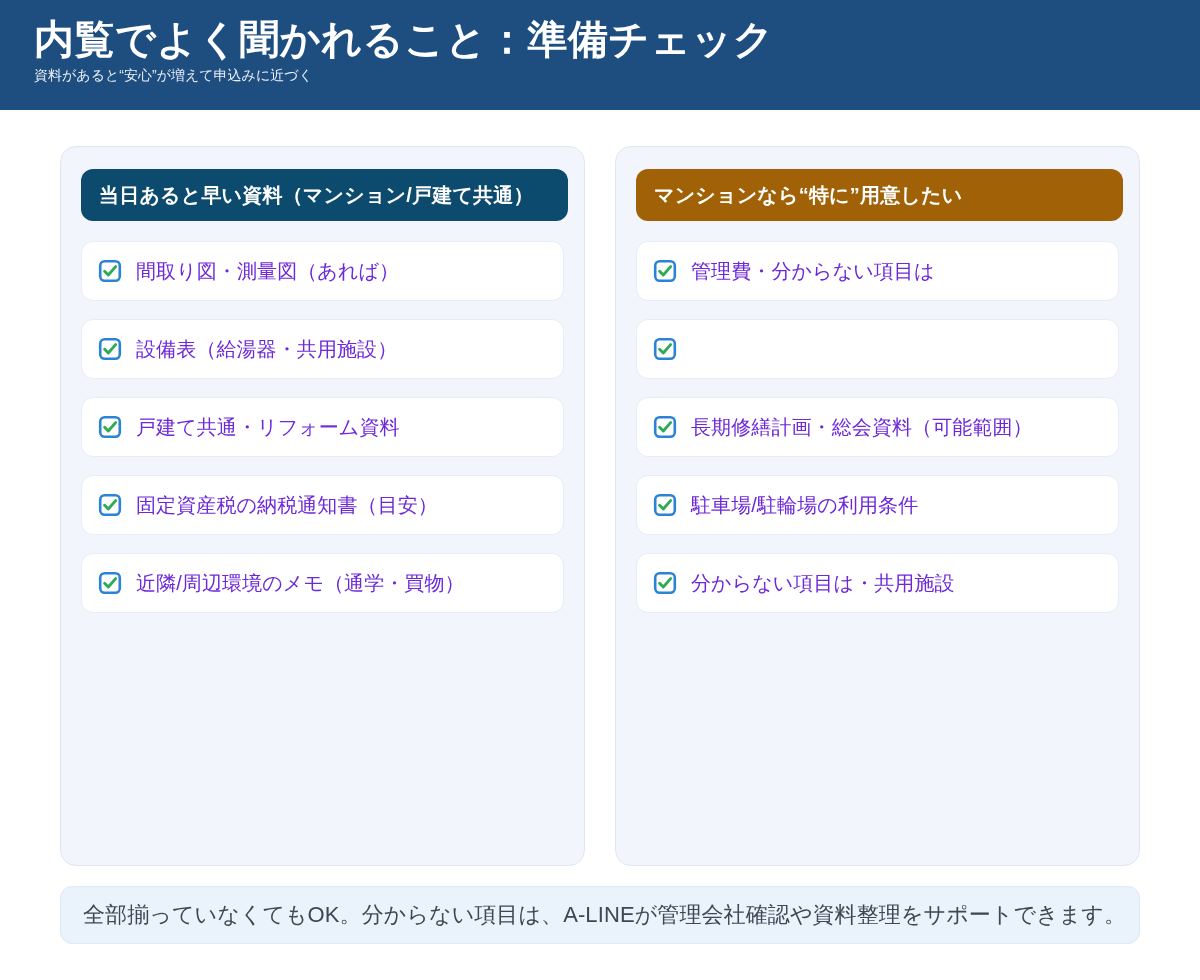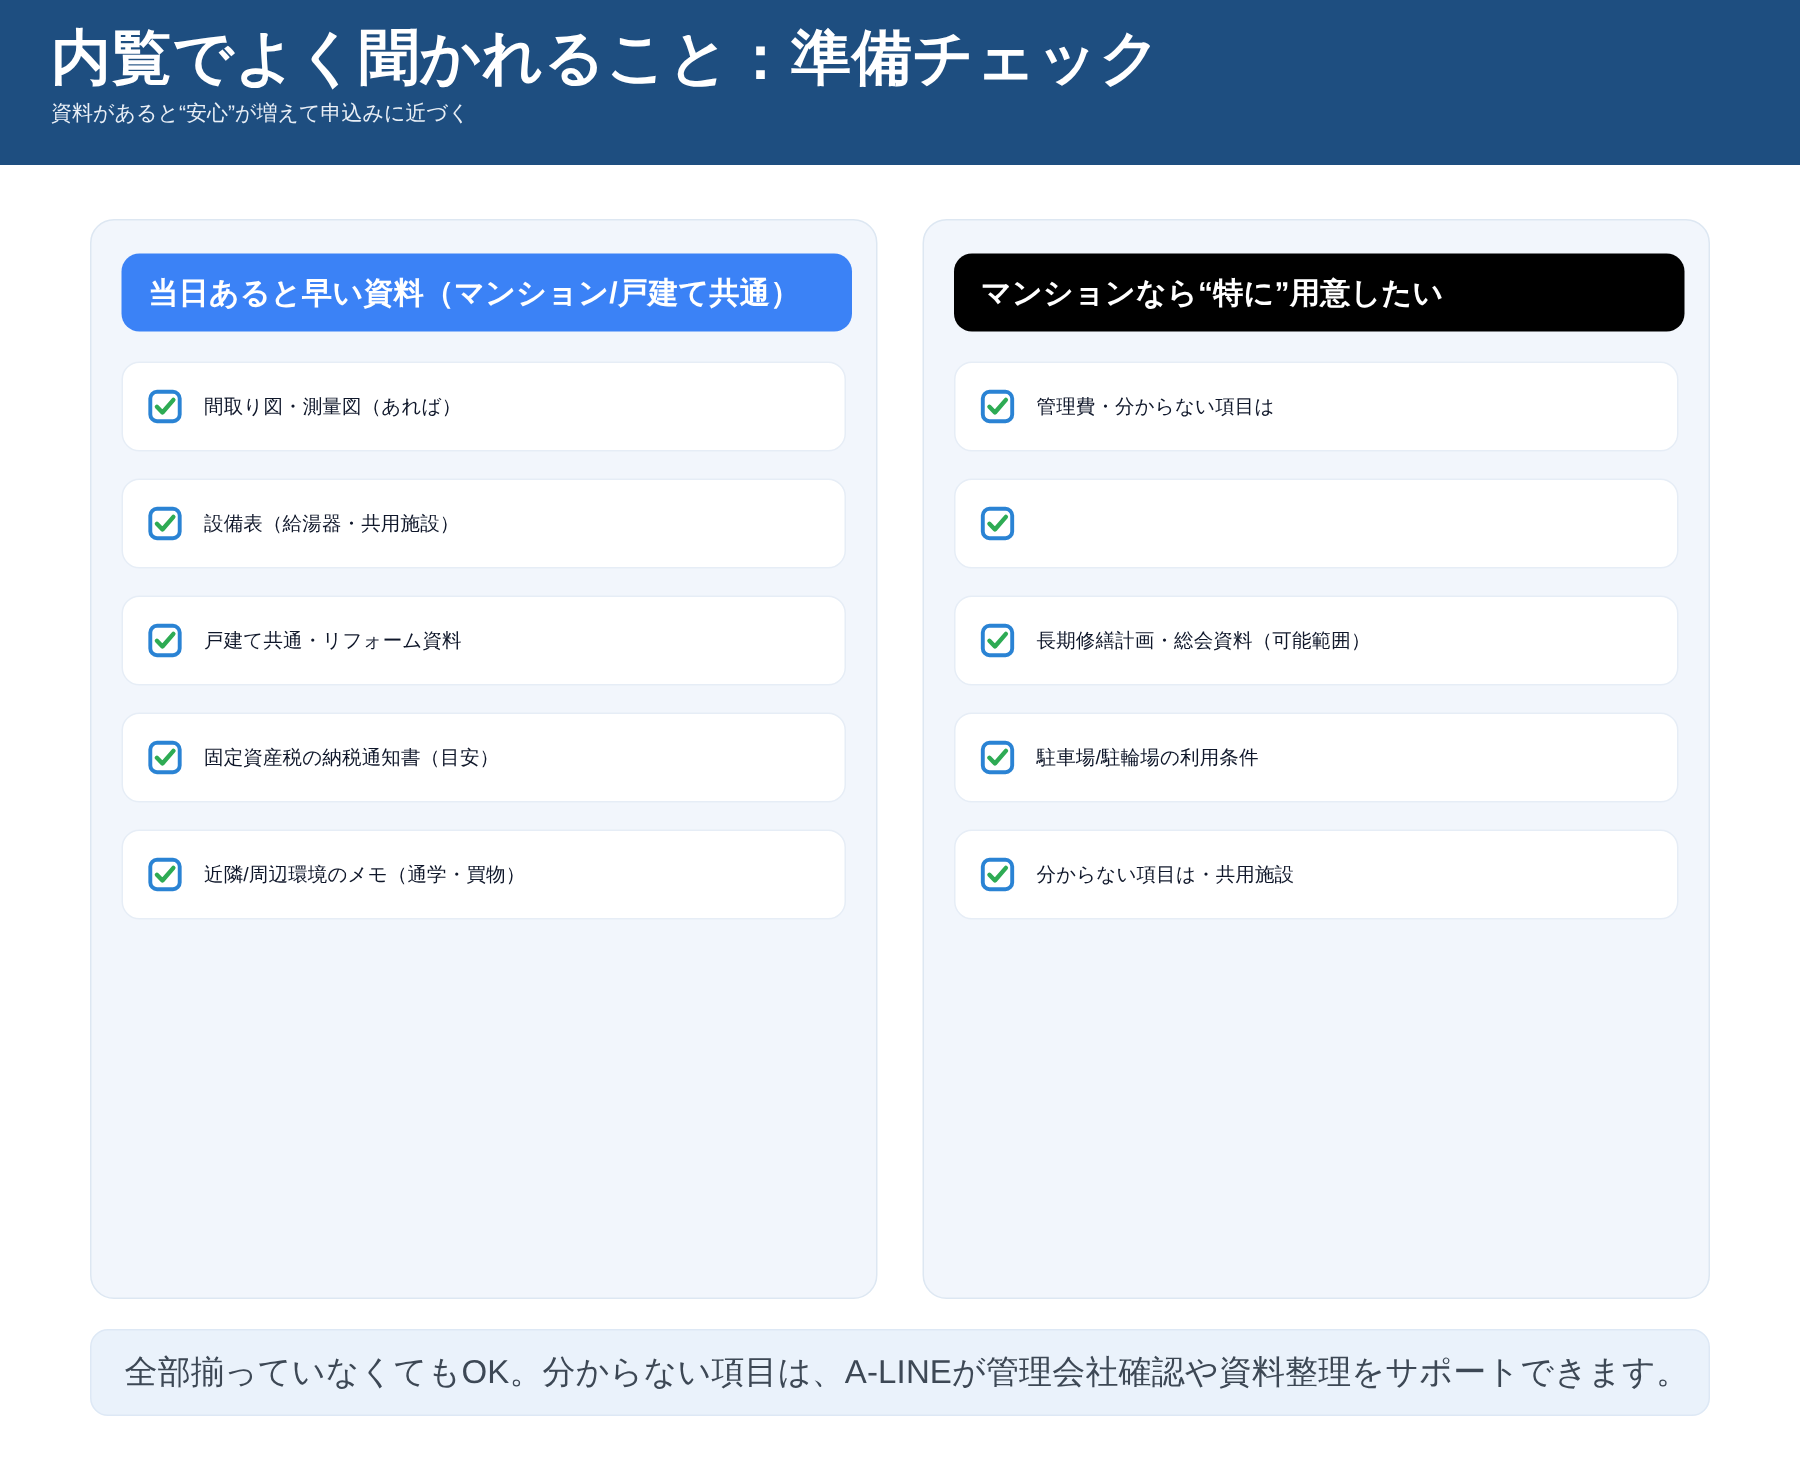--- a/index.html
+++ b/index.html
@@ -79,22 +79,22 @@
     height: 52px;
     display: flex;
     align-items: center;
     padding: 0 18px;
     color: #ffffff;
     font-size: 20px;
     font-weight: bold;
     letter-spacing: 0.2px;
     white-space: nowrap;
   }
-  .card-pill.blue   { background: #3b82f6; width: 487px; }
-  .card-pill.orange { background: #000000; width: 487px; }
+  .card-pill.blue   { background: #0c4a6e; width: 487px; }
+  .card-pill.orange { background: #a16207; width: 487px; }
 
   .item-list {
     margin-top: 20px;
     display: flex;
     flex-direction: column;
     gap: 18px;
   }
 
   .item-row {
     height: 60px;
@@ -109,22 +109,22 @@
 
   .check-icon {
     flex: 0 0 auto;
     width: 24px;
     height: 24px;
     margin-right: 14px;
     display: block;
   }
 
   .item-label {
-    font-size: 13px;
-    color: #0f172a;
+    font-size: 20px;
+    color: #6d28d9;
     line-height: 24px;
     white-space: nowrap;
     letter-spacing: 0.1px;
     text-align: right;
   }
 
   
   .footer-note {
     position: absolute;
     left: 60px;

